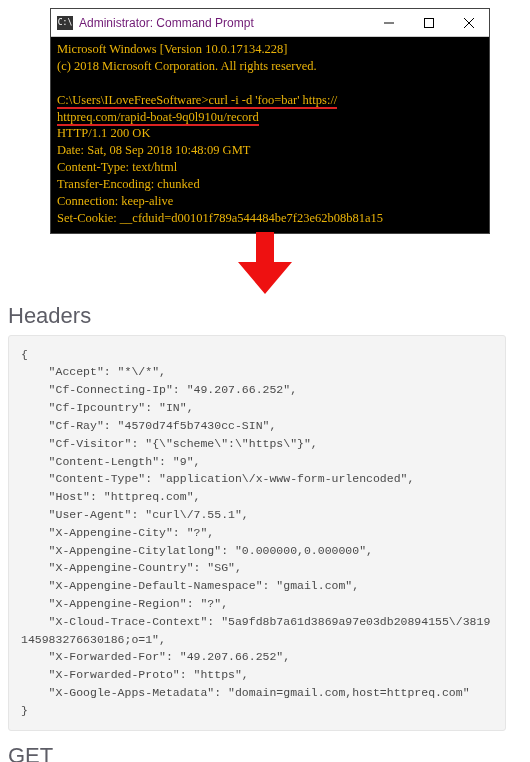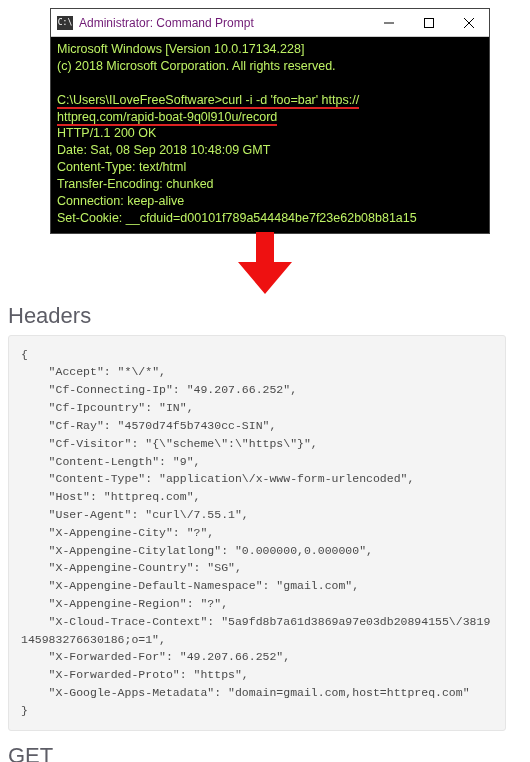--- a/index.html
+++ b/index.html
@@ -7,21 +7,21 @@
   
   
   .cmd-window { margin: 8px 40px 0 50px; border: 1px solid #444; background: #fff; }
   .titlebar { display: flex; align-items: center; height: 28px; background: #fff; border-bottom: 1px solid #ccc; }
   .titlebar-icon { width: 16px; height: 14px; margin: 0 6px; background: #333; display: inline-flex; align-items: center; justify-content: center; font-size: 8px; color: #fff; font-family: monospace; }
   .titlebar-text { flex: 1; font-size: 12px; color: #701a75; }
   .titlebar-buttons { display: flex; }
   .titlebar-btn { width: 40px; height: 28px; display: flex; align-items: center; justify-content: center; font-size: 14px; }
   .titlebar-btn svg { stroke: #000; }
   
-  .cmd-body { background: #000; color: #bef264; font-family: Liberation Sans, sans-serif; font-size: 12.5px; line-height: 1.35; padding: 4px 6px 6px 6px; white-space: pre-wrap; word-break: break-all; min-height: 180px; }
+  .cmd-body { background: #000; color: #eab308; font-family: Liberation Serif, serif; font-size: 12.5px; line-height: 1.35; padding: 4px 6px 6px 6px; white-space: pre-wrap; word-break: break-all; min-height: 180px; }
   .cmd-underline { border-bottom: 2px solid #d22; display: inline; }
   
   
   .arrow-wrap { text-align: center; margin: -2px 0 2px 0; position: relative; }
   .arrow-wrap svg { display: inline-block; }
   
   
   .section { margin: 0 24px 12px 8px; }
   .section-title { font-family: "Segoe UI Light","Segoe UI",Arial,sans-serif; font-size: 22px; font-weight: 300; color: #5d5d66; margin: 6px 0 6px 0; }
   .code-box { background: #f4f4f4; border: 1px solid #e5e5e5; border-radius: 3px; padding: 10px 12px; font-family: Consolas, "Courier New", monospace; font-size: 11.5px; line-height: 1.55; white-space: pre-wrap; word-break: break-all; color: #4a4a4a; }

